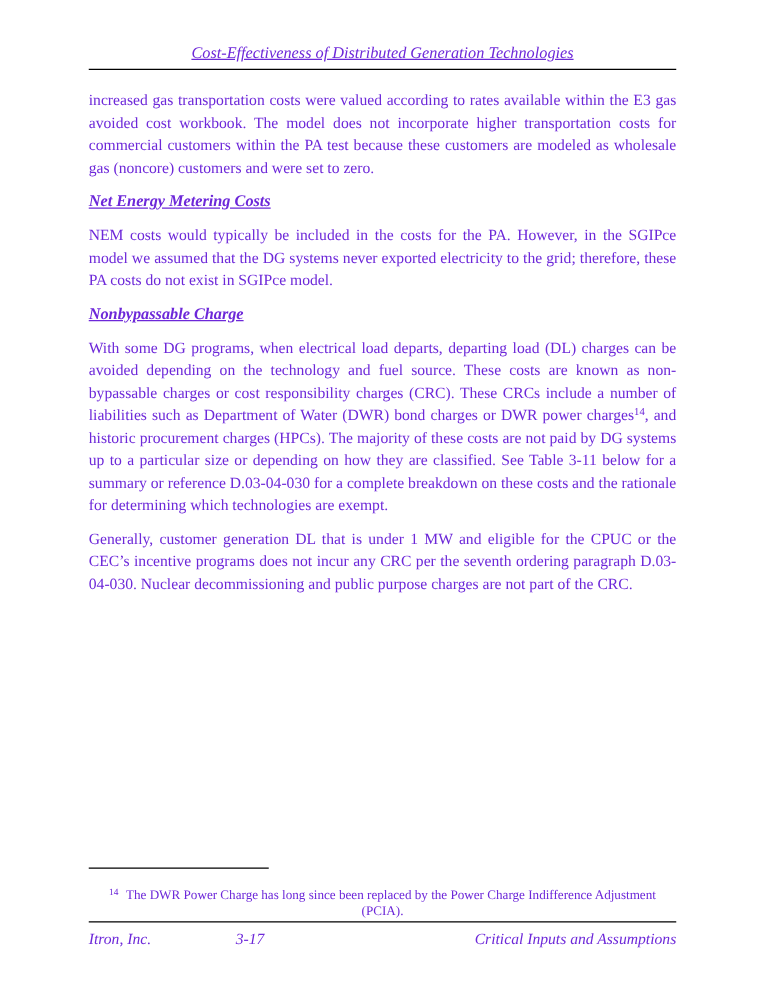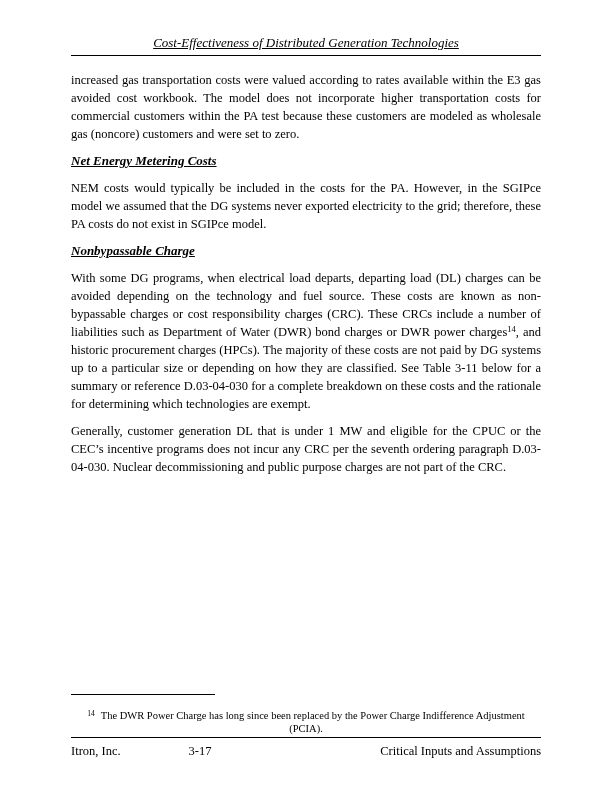--- a/index.html
+++ b/index.html
@@ -7,21 +7,21 @@
     padding: 0;
     background: #808080;
   }
   .page {
     position: relative;
     width: 612px;
     height: 792px;
     margin: 0 auto;
     background: #ffffff;
     font-family: "Liberation Serif", "DejaVu Serif", serif;
-    color: #000000;
+    color: #6d28d9;
     overflow: hidden;
     box-sizing: border-box;
   }
   
   .header {
     position: absolute;
     top: 33px;
     left: 71px;
     width: 470px;
     text-align: center;
@@ -89,20 +89,21 @@
   .footer {
     position: absolute;
     left: 71px;
     top: 737px;
     width: 470px;
     border-top: 1.5px solid #000000;
     padding-top: 6px;
     display: flex;
     justify-content: space-between;
     align-items: baseline;
+    font-style: italic;
     font-size: 12.5px;
     line-height: 14px;
   }
   .footer .f-left   { text-align: left;   flex: 1; }
   .footer .f-center { text-align: left; flex: 1; }
   .footer .f-right  { text-align: right;  flex: 2; }
 </style>
 </head>
 <body>
 

